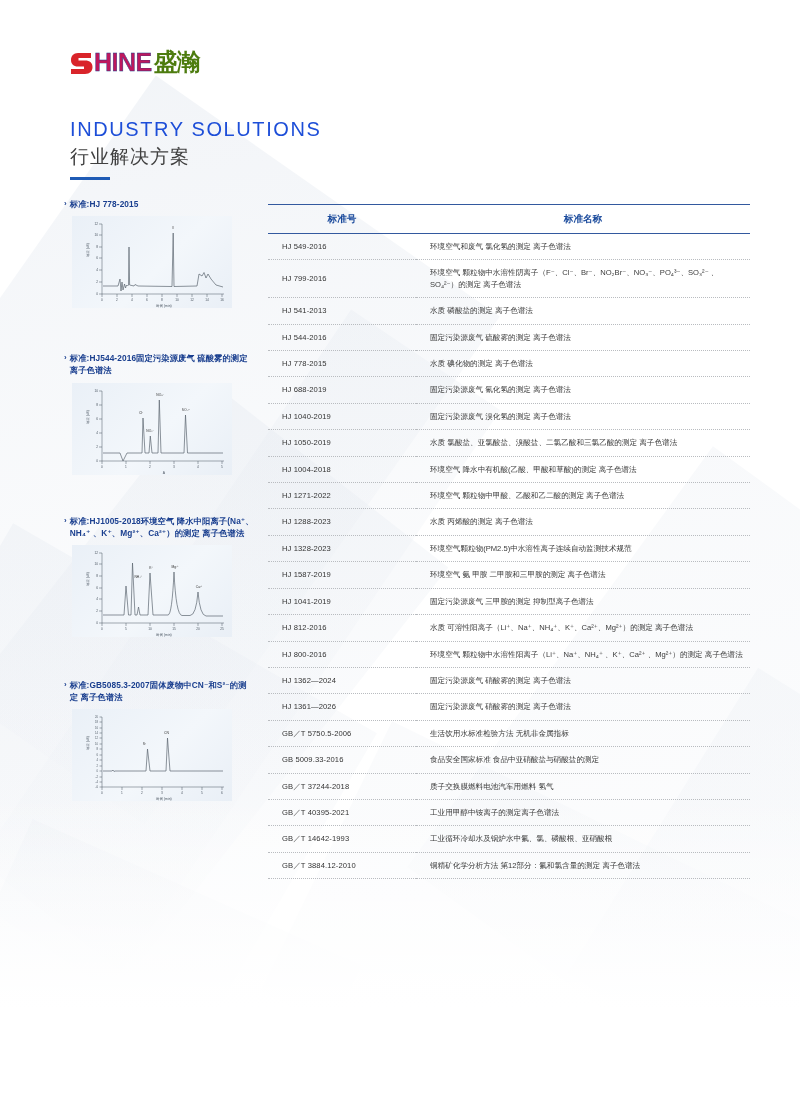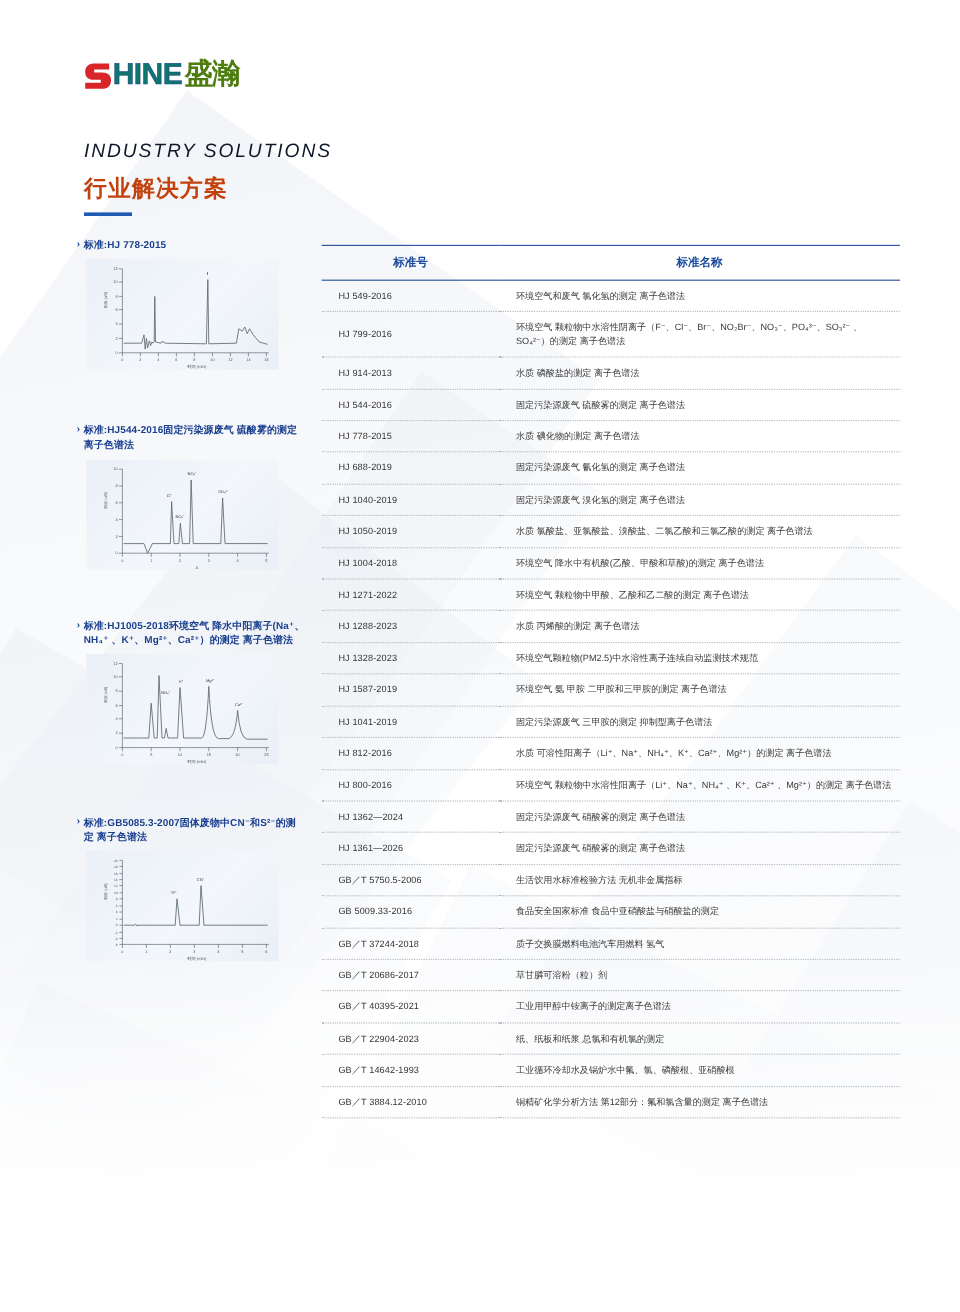--- a/index.html
+++ b/index.html
@@ -31,38 +31,37 @@
 
   
   #logo-area { position:absolute; left:70px; top:47px; height:30px; display:flex; align-items:center; }
   .logo-s {
     width:23px; height:26px; position:relative; margin-right:1px;
   }
   .logo-s svg { display:block; }
   .logo-word {
     font-family:"Liberation Sans", sans-serif;
     font-weight:bold; font-size:25px; letter-spacing:-0.5px;
-    color:#0f766e; line-height:26px;
+    color:#be185d; line-height:26px;
     -webkit-text-stroke:0.4px #1a3f8f;
   }
   .logo-cn {
     font-weight:bold; font-size:24px; color:#4d7c0f; line-height:26px;
     margin-left:2px; letter-spacing:-1px;
   }
 
   
   #heading-en {
     position:absolute; left:70px; top:118px;
-    font-size:16px; letter-spacing:1.6px; color:#0f172a;
+    font-size:20px; letter-spacing:1.6px; color:#1d4ed8;
     font-weight:400;
-    font-style:italic;
   }
   #heading-cn {
     position:absolute; left:70px; top:144px;
-    font-size:19px; letter-spacing:1px; color:#c2410c; font-weight:700;
+    font-size:19px; letter-spacing:1px; color:#404040; font-weight:400;
   }
   #heading-rule {
     position:absolute; left:70px; top:177px; width:40px; height:3px; background:#1f5bb5;
   }
 
   
   #left-col { position:absolute; left:64px; top:198px; width:190px; }
   .side-block { margin-bottom:13px; }
   .side-label {
     display:flex; align-items:flex-start;
@@ -326,21 +325,21 @@
       <tbody id="table-body">
           <tr>
             <td class="c-code">HJ 549-2016</td>
             <td class="c-name">环境空气和废气 氯化氢的测定 离子色谱法</td>
           </tr>
           <tr>
             <td class="c-code">HJ 799-2016</td>
             <td class="c-name">环境空气 颗粒物中水溶性阴离子（F⁻、Cl⁻、Br⁻、NO₂Br⁻、NO₃⁻、PO₄³⁻、SO₃²⁻ 、SO₄²⁻）的测定 离子色谱法</td>
           </tr>
           <tr>
-            <td class="c-code">HJ 914-2013</td>
+            <td class="c-code">HJ 541-2013</td>
             <td class="c-name">水质 磷酸盐的测定 离子色谱法</td>
           </tr>
           <tr>
             <td class="c-code">HJ 544-2016</td>
             <td class="c-name">固定污染源废气 硫酸雾的测定 离子色谱法</td>
           </tr>
           <tr>
             <td class="c-code">HJ 778-2015</td>
             <td class="c-name">水质 碘化物的测定 离子色谱法</td>
           </tr>
@@ -402,30 +401,22 @@
           </tr>
           <tr>
             <td class="c-code">GB 5009.33-2016</td>
             <td class="c-name">食品安全国家标准 食品中亚硝酸盐与硝酸盐的测定</td>
           </tr>
           <tr>
             <td class="c-code">GB／T 37244-2018</td>
             <td class="c-name">质子交换膜燃料电池汽车用燃料 氢气</td>
           </tr>
           <tr>
-            <td class="c-code">GB／T 20686-2017</td>
-            <td class="c-name">草甘膦可溶粉（粒）剂</td>
-          </tr>
-          <tr>
             <td class="c-code">GB／T 40395-2021</td>
             <td class="c-name">工业用甲醇中铵离子的测定离子色谱法</td>
-          </tr>
-          <tr>
-            <td class="c-code">GB／T 22904-2023</td>
-            <td class="c-name">纸、纸板和纸浆 总氯和有机氯的测定</td>
           </tr>
           <tr>
             <td class="c-code">GB／T 14642-1993</td>
             <td class="c-name">工业循环冷却水及锅炉水中氟、氯、磷酸根、亚硝酸根</td>
           </tr>
           <tr>
             <td class="c-code">GB／T 3884.12-2010</td>
             <td class="c-name">铜精矿化学分析方法 第12部分：氟和氯含量的测定 离子色谱法</td>
           </tr>
         </tbody>

